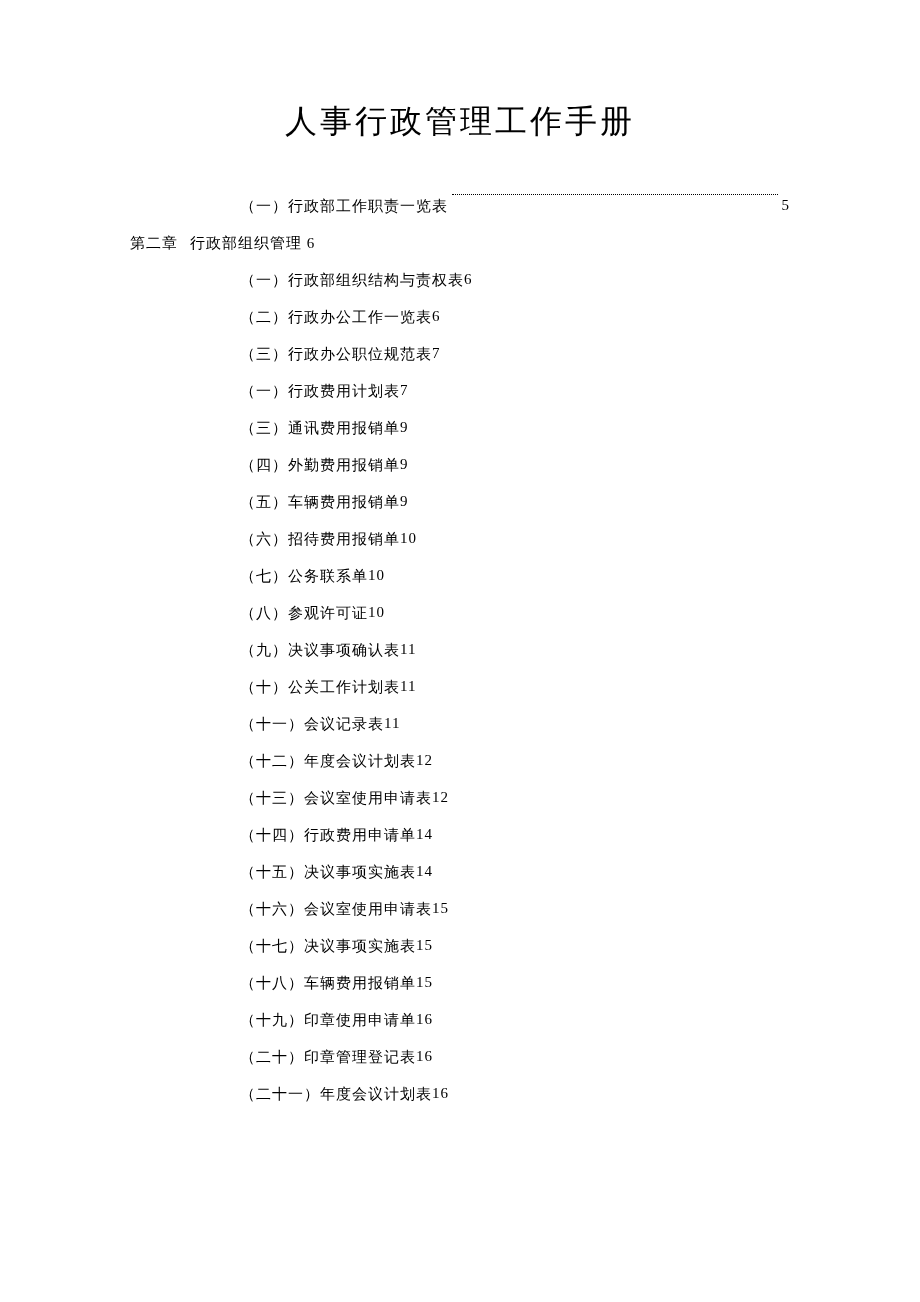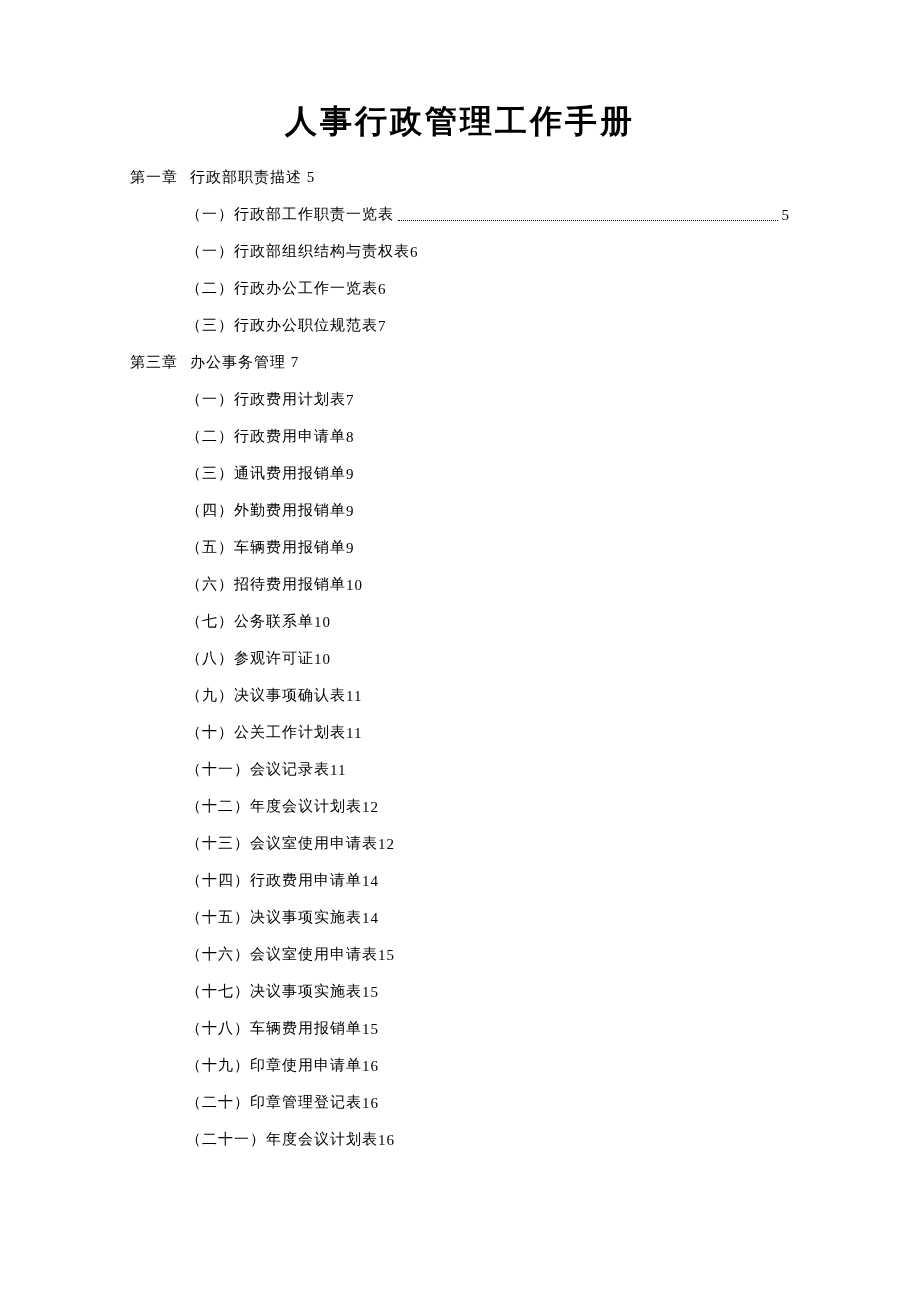--- a/index.html
+++ b/index.html
@@ -11,39 +11,39 @@
       font-family: "SimSun", "宋体", serif;
       background: #ffffff;
       color: #000000;
       width: 920px;
       margin: 0 auto;
       padding: 100px 130px 60px 130px;
     }
     .title {
       text-align: center;
       font-size: 32px;
-      font-weight: bold;
+      font-weight: normal;
       letter-spacing: 3px;
-      margin-bottom: 24px;
+      margin-bottom: 53px;
     }
     .chapter {
       font-size: 15px;
       margin-bottom: 18px;
       letter-spacing: 1px;
     }
     .chapter-label {
       margin-right: 12px;
     }
     .sub {
       font-size: 15px;
       margin-bottom: 18px;
-      margin-left: 56px;
+      margin-left: 110px;
       letter-spacing: 1px;
       display: flex;
-      align-items: flex-end;
+      align-items: flex-start;
     }
     .sub .text {
       white-space: nowrap;
     }
     .leader {
       flex: 1;
       border-bottom: 1.5px dotted #000;
       margin: 0 4px;
       position: relative;
       top: -3px;
@@ -51,46 +51,41 @@
     .page-right {
       white-space: nowrap;
     }
   </style>
 </head>
 <body>
 
 <h1 class="title">人事行政管理工作手册</h1>
 
 <div id="toc">
-    <div class="chapter"><span class="chapter-label">第一章</span><span>行政部职责描述</span> <span>5</span></div>
     <div class="sub">
       <span class="text">（一）行政部工作职责一览表</span>
       <span class="leader"></span>
       <span class="page-right">5</span>
     </div>
+    <div class="chapter"><span class="chapter-label">第二章</span><span>行政部组织管理</span> <span>6</span></div>
     <div class="sub">
       <span class="text">（一）行政部组织结构与责权表</span> 
       <span>6</span>
     </div>
     <div class="sub">
       <span class="text">（二）行政办公工作一览表</span> 
       <span>6</span>
     </div>
     <div class="sub">
       <span class="text">（三）行政办公职位规范表</span> 
       <span>7</span>
     </div>
-    <div class="chapter"><span class="chapter-label">第三章</span><span>办公事务管理</span> <span>7</span></div>
     <div class="sub">
       <span class="text">（一）行政费用计划表</span> 
       <span>7</span>
-    </div>
-    <div class="sub">
-      <span class="text">（二）行政费用申请单</span> 
-      <span>8</span>
     </div>
     <div class="sub">
       <span class="text">（三）通讯费用报销单</span> 
       <span>9</span>
     </div>
     <div class="sub">
       <span class="text">（四）外勤费用报销单</span> 
       <span>9</span>
     </div>
     <div class="sub">

